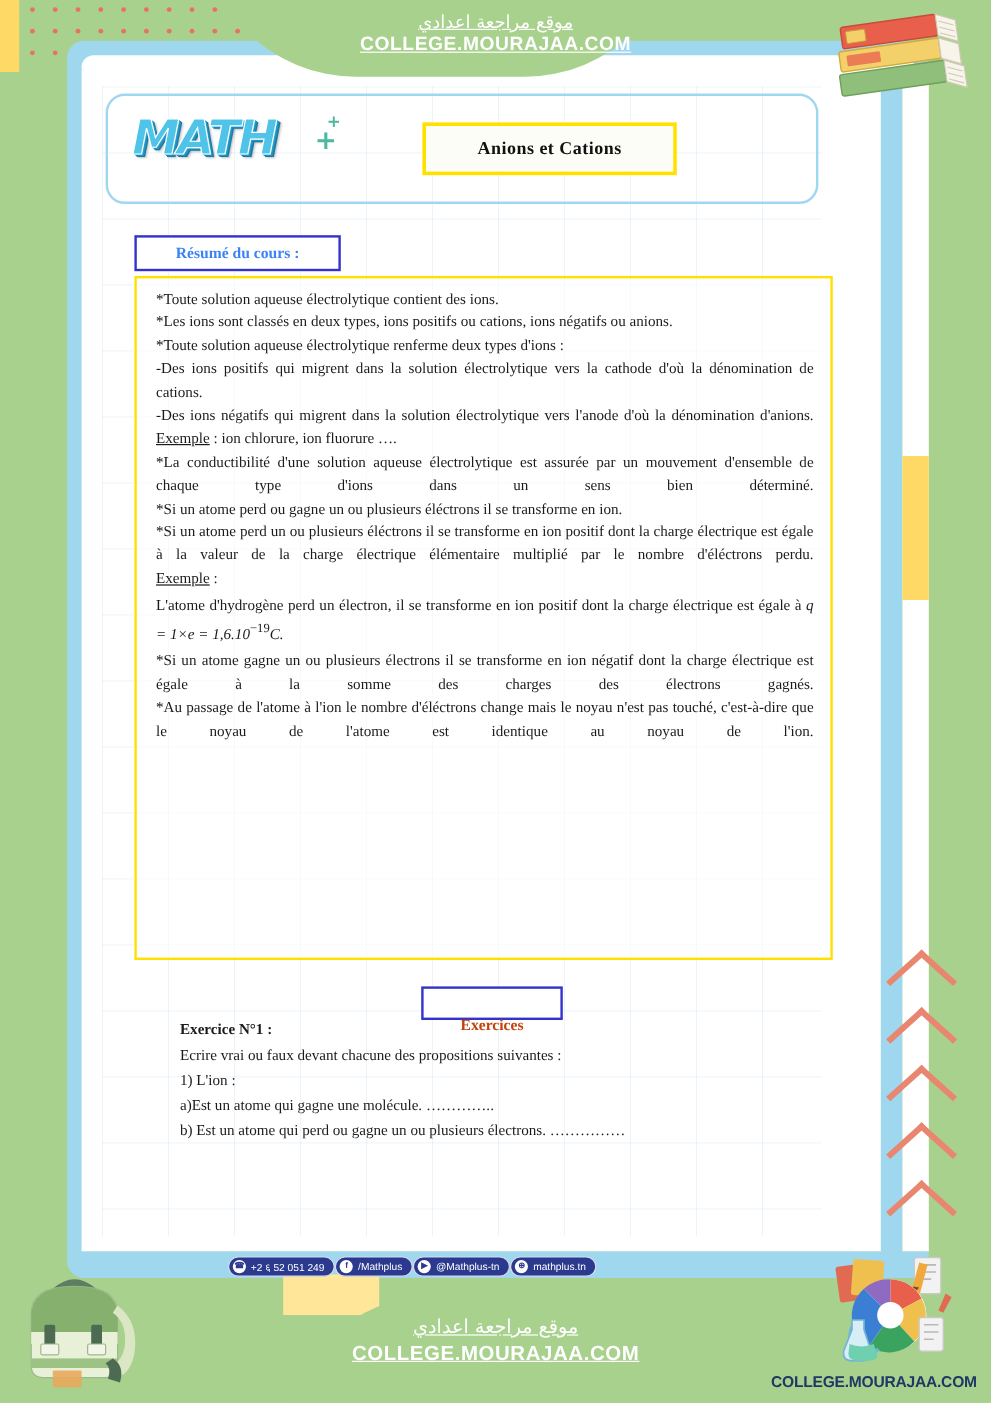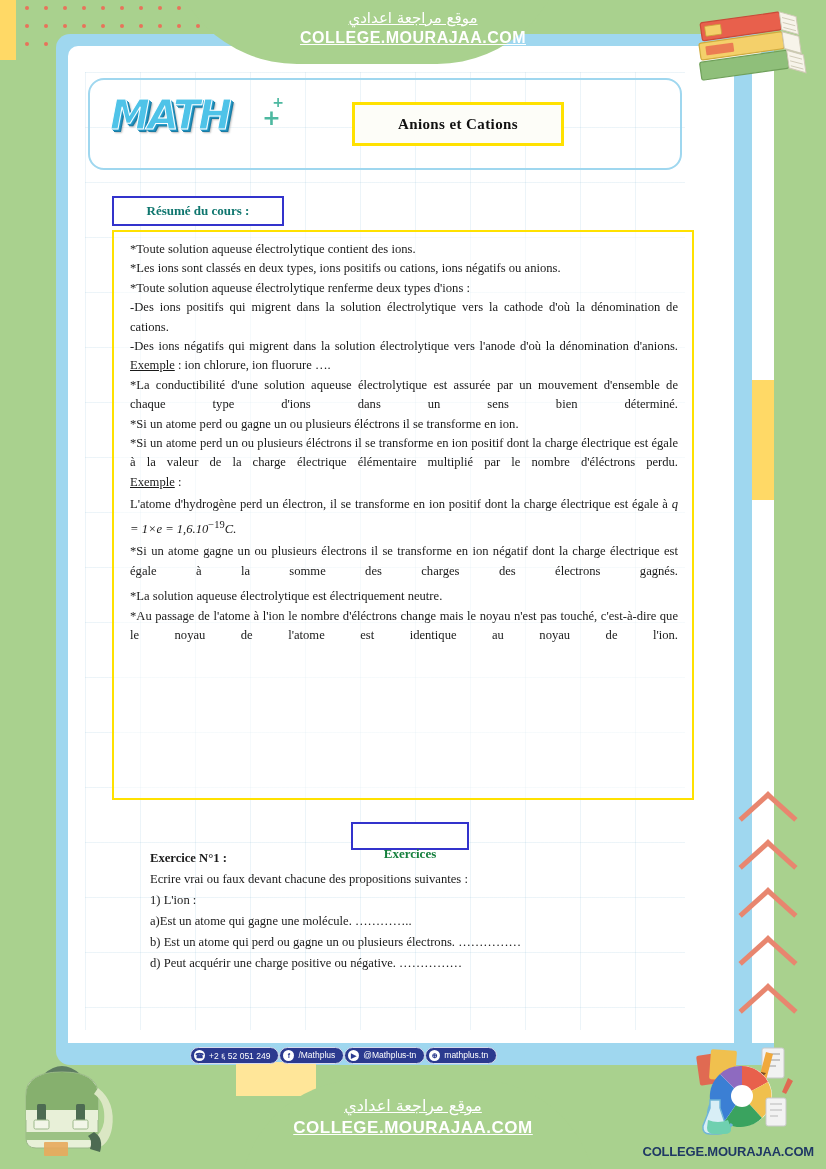--- a/index.html
+++ b/index.html
@@ -281,21 +281,21 @@
     width: 172px; height: 30px;
     border: 2px solid #3333cc;
     background: #ffffff;
     display: flex; align-items: center; justify-content: center;
     z-index: 10;
   }
   .resume-box span {
     font-family: "Liberation Serif", serif;
     font-weight: bold;
     font-size: 13px;
-    color: #0f766e;
+    color: #3b82f6;
   }
 
   
   .course-box {
     position: absolute;
     left: 112px; top: 230px;
     width: 582px; height: 570px;
     border: 2px solid #ffe100;
     background: rgba(255,255,255,0.55);
     padding: 8px 14px 8px 16px;
@@ -325,21 +325,21 @@
     width: 118px; height: 28px;
     border: 2px solid #3333cc;
     background: #ffffff;
     display: flex; align-items: center; justify-content: center;
     z-index: 10;
   }
   .exercices-box span {
     font-family: "Liberation Serif", serif;
     font-weight: bold;
     font-size: 13px;
-    color: #15803d;
+    color: #c2410c;
     margin-top: 36px;
   }
 
   .exercise-block {
     position: absolute;
     left: 150px; top: 848px;
     width: 540px;
     z-index: 10;
   }
   .exercise-block p {
@@ -511,35 +511,33 @@
   <p class="just">*La conductibilité d'une solution aqueuse électrolytique est assurée par un mouvement d'ensemble de chaque type d'ions dans un sens bien déterminé.</p>
   <p>*Si un atome perd ou gagne un ou plusieurs éléctrons il se transforme en ion.</p>
   <p class="just">*Si un atome perd un ou plusieurs éléctrons il se transforme en ion positif dont la charge électrique est égale à la valeur de la charge électrique élémentaire multiplié par le nombre d'éléctrons perdu.</p>
   <p>
     <span class="u">Exemple</span><span> :</span>
   </p>
   <p style="margin-top:3px">
     <span>L'atome d'hydrogène perd un électron, il se transforme en ion positif dont la charge électrique est égale à </span><span class="mathf">q = 1×e = 1,6.10</span><sup class="nonit">−19</sup><span class="mathf">C.</span>
   </p>
   <p class="just" style="margin-top:3px">*Si un atome gagne un ou plusieurs électrons il se transforme en ion négatif dont la charge électrique est égale à la somme des  charges des électrons gagnés.</p>
-  <p style="margin-top:6px">*La solution aqueuse électrolytique est électriquement neutre.</p>
   <p class="just">*Au passage de l'atome à l'ion le nombre d'éléctrons change mais le noyau n'est pas touché, c'est-à-dire que le noyau de l'atome est identique au noyau de l'ion.</p>
 </div>
 
 <div class="exercices-box">
   <span>Exercices</span>
 </div>
 
 <div class="exercise-block">
   <p class="bold">Exercice N°1 :</p>
   <p>Ecrire vrai ou faux devant chacune des propositions suivantes :</p>
   <p>1) L'ion :</p>
   <p>a)Est un atome qui gagne une molécule. …………..</p>
   <p>b) Est un atome qui perd ou gagne un ou plusieurs électrons. ……………</p>
-  <p>d) Peut acquérir une charge positive ou négative. ……………</p>
 </div>
 
 <div class="bottom-blue-strip"></div>
 <div class="bottom-yellow"></div>
 <div class="bottom-green-fill"></div>
 <div class="bottom-green-arc"></div>
 
 <div class="social-bar" id="social-bar">
     <div class="social-pill">
       <span class="ico">☎</span>

